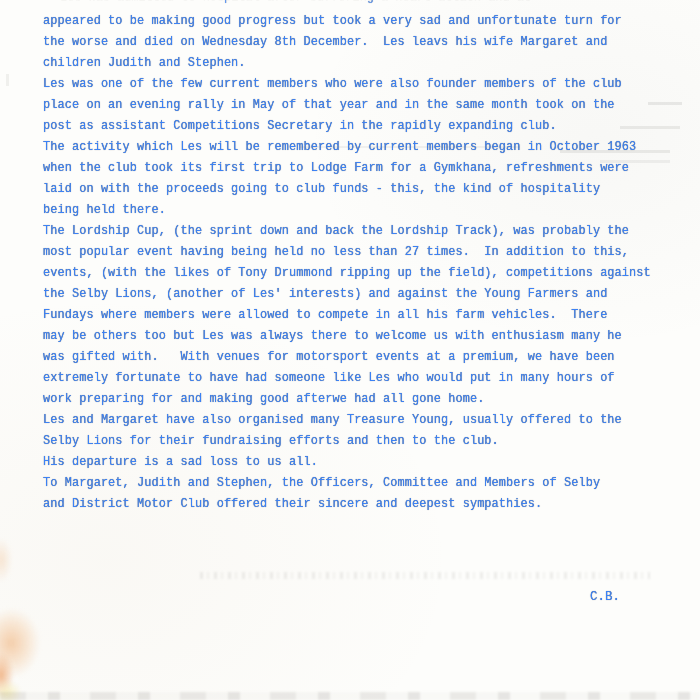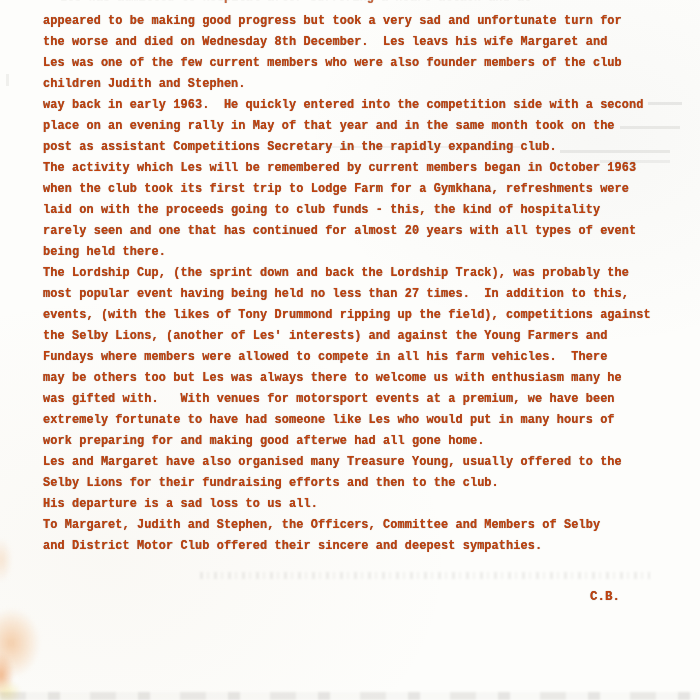--- a/index.html
+++ b/index.html
@@ -1,19 +1,19 @@
 <!DOCTYPE html>
 <html><head>
 <meta charset="utf-8">
 <style>
   html,body{margin:0;padding:0;}
   body{width:700px;height:700px;background:#ffffff;overflow:hidden;}
   .page{
     position:relative;width:700px;height:700px;background:#fdfdfb;overflow:hidden;
-    font-family:"Liberation Mono","DejaVu Sans Mono",monospace;color:#c2410c;font-weight:bold;
+    font-family:"Liberation Mono","DejaVu Sans Mono",monospace;color:#3b82f6;
   }
   
   .page::before{
     content:"";position:absolute;inset:0;pointer-events:none;
     background:
       radial-gradient(420px 300px at 85% 20%, rgba(120,120,118,0.04), transparent 70%),
       radial-gradient(500px 380px at 15% 80%, rgba(190,160,120,0.05), transparent 70%);
   }
   .clipped-line{
     position:absolute;left:60px;top:0;width:560px;height:7px;overflow:hidden;
@@ -75,29 +75,27 @@
 
 <div class="page">
 
   <div class="clipped-line">
     <span>Les was admitted to hospital after suffering a heart attack and at</span>
   </div>
 
   <div class="lines">
     <div class="line">appeared to be making good progress but took a very sad and unfortunate turn for</div>
     <div class="line">the worse and died on Wednesday 8th December.  Les leavs his wife Margaret and</div>
+    <div class="line">children Judith and Stephen.</div>
     <div class="line">Les was one of the few current members who were also founder members of the club</div>
-    <div class="line">children Judith and Stephen.</div>
-    <div class="line">way back in early 1963.  He quickly entered into the competition side with a second</div>
     <div class="line">place on an evening rally in May of that year and in the same month took on the</div>
     <div class="line">post as assistant Competitions Secretary in the rapidly expanding club.</div>
     <div class="line">The activity which Les will be remembered by current members began in October 1963</div>
     <div class="line">when the club took its first trip to Lodge Farm for a Gymkhana, refreshments were</div>
     <div class="line">laid on with the proceeds going to club funds - this, the kind of hospitality</div>
-    <div class="line">rarely seen and one that has continued for almost 20 years with all types of event</div>
     <div class="line">being held there.</div>
     <div class="line">The Lordship Cup, (the sprint down and back the Lordship Track), was probably the</div>
     <div class="line">most popular event having being held no less than 27 times.  In addition to this,</div>
     <div class="line">events, (with the likes of Tony Drummond ripping up the field), competitions against</div>
     <div class="line">the Selby Lions, (another of Les' interests) and against the Young Farmers and</div>
     <div class="line">Fundays where members were allowed to compete in all his farm vehicles.  There</div>
     <div class="line">may be others too but Les was always there to welcome us with enthusiasm many he</div>
     <div class="line">was gifted with.   With venues for motorsport events at a premium, we have been</div>
     <div class="line">extremely fortunate to have had someone like Les who would put in many hours of</div>
     <div class="line">work preparing for and making good afterwe had all gone home.</div>

